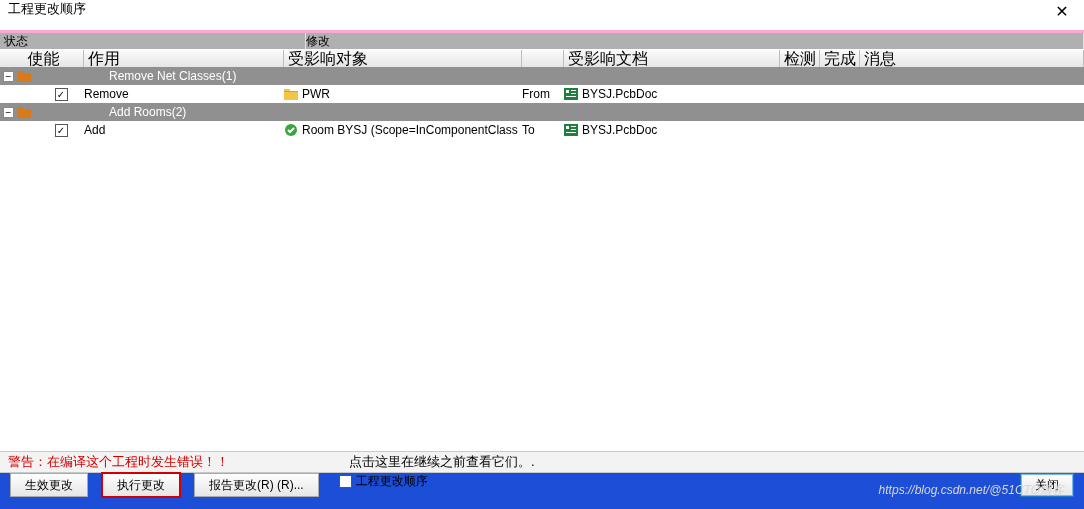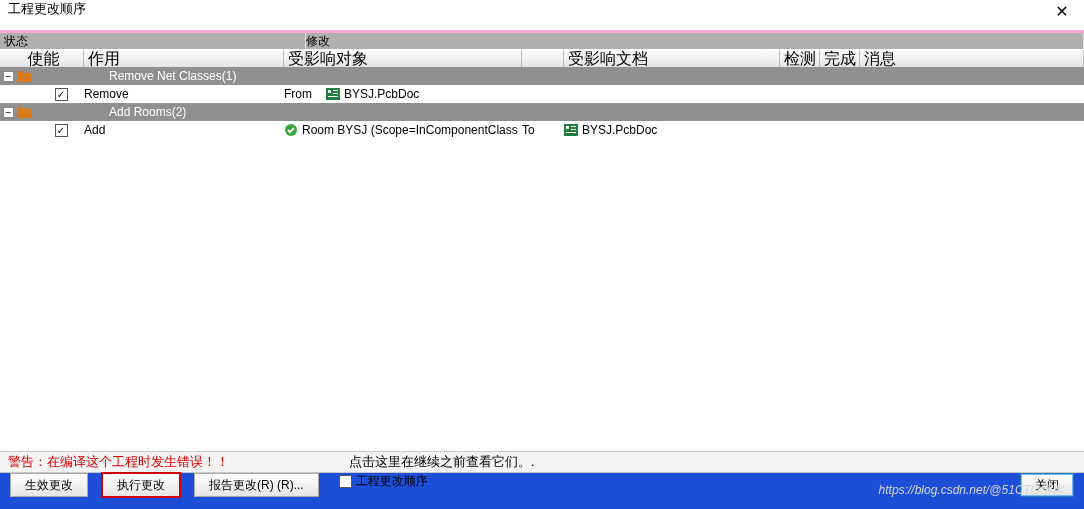--- a/index.html
+++ b/index.html
@@ -70,20 +70,28 @@
     <span style="width:72px;"></span>
     <span>Remove Net Classes(1)</span>
   </div>
 
   <div class="item-row">
     <span class="spacer-tree"></span>
     <span style="width:40px; display:flex; justify-content:center;">
       <span class="checkbox">✓</span>
     </span>
     <span class="cell" style="width:200px;">Remove</span>
+    <span class="cell" style="width:238px;">
+      <svg width="14" height="12" style="margin-right:4px;">
+          <rect x="0" y="3" width="14" height="9" fill="#f3c447"></rect>
+          <rect x="0" y="1" width="6" height="3" fill="#f3c447"></rect>
+          <rect x="0" y="3" width="14" height="1" fill="#e0a800"></rect>
+        </svg>
+      <span>PWR</span>
+    </span>
     <span class="cell" style="width:42px;">From</span>
     <span class="cell" style="width:216px;">
       <svg width="14" height="12" style="margin-right:4px;">
           <rect width="14" height="12" fill="#1e7f3f"></rect>
           <rect x="2" y="2" width="3" height="3" fill="#fff"></rect>
           <rect x="7" y="2" width="5" height="1" fill="#fff"></rect>
           <rect x="7" y="5" width="5" height="1" fill="#fff"></rect>
           <rect x="2" y="8" width="10" height="1" fill="#fff"></rect>
         </svg>
       <span>BYSJ.PcbDoc</span>

